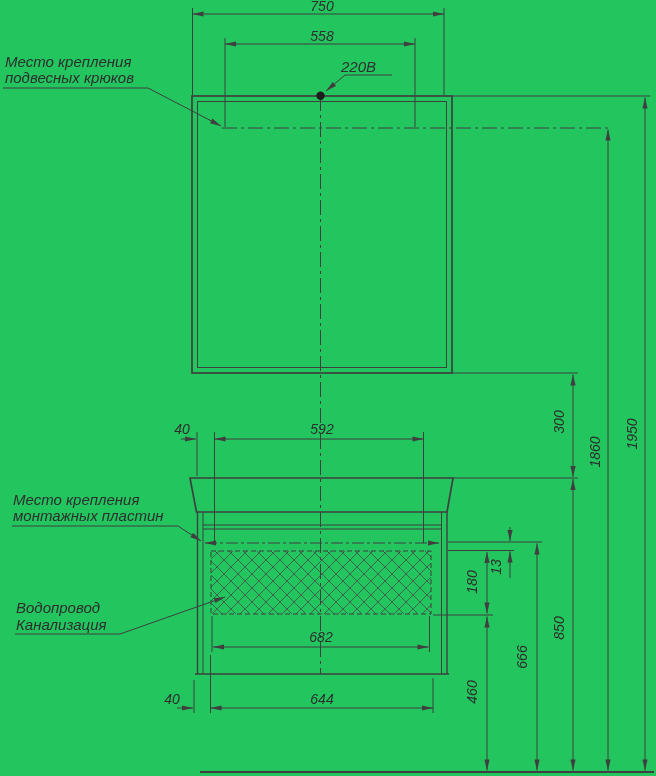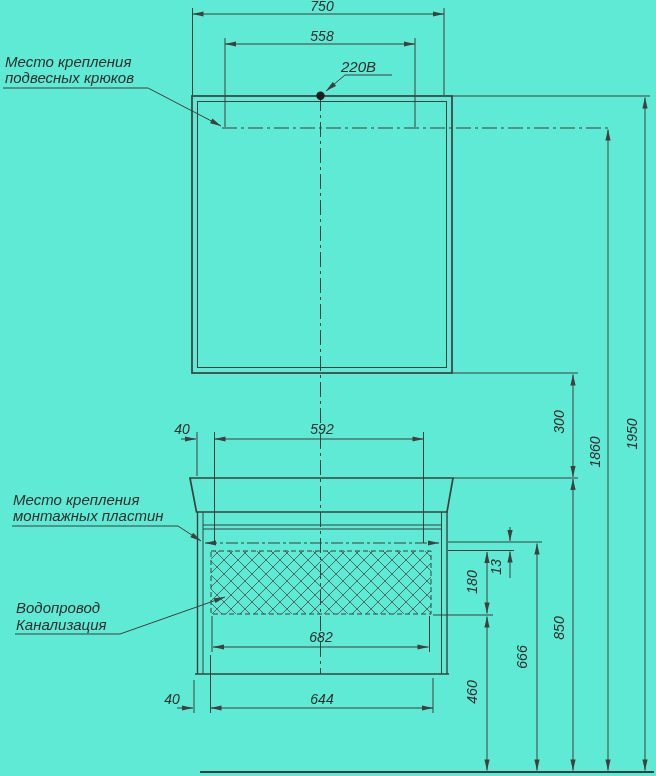--- a/index.html
+++ b/index.html
@@ -1,16 +1,16 @@
 <!DOCTYPE html>
 <html><head>
 <meta charset="utf-8">
 <style>
   html,body{margin:0;padding:0;background:#ffffff;}
-  .stage{position:relative;width:656px;height:776px;background:#5eead4;overflow:hidden;}
+  .stage{position:relative;width:656px;height:776px;background:#22c55e;overflow:hidden;}
   svg{display:block;}
   svg text{font-family:"Liberation Sans","DejaVu Sans",sans-serif;font-style:italic;fill:#2e2e2e;}
   text.dim{font-size:14px;}
   text.lbl{font-size:15px;}
   .ln{stroke:#3f3f3f;fill:none;stroke-width:1;}
   .ln2{stroke:#3f3f3f;fill:none;stroke-width:1.7;}
   .ln15{stroke:#3f3f3f;fill:none;stroke-width:1.4;}
   .dd{stroke-dasharray:15 4 3 4;}
 </style>
 </head>

